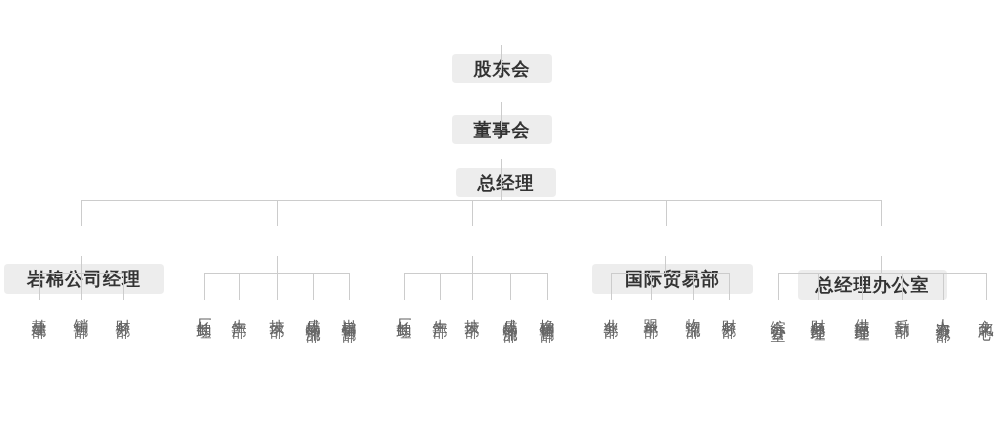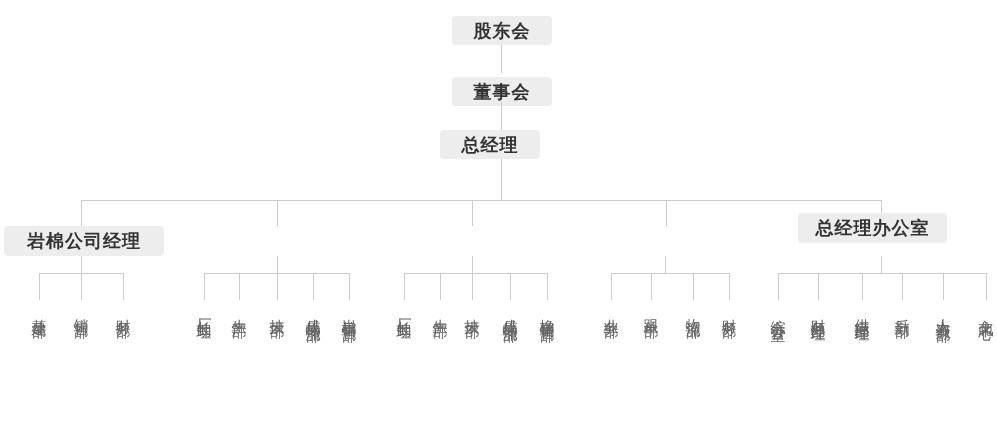--- a/index.html
+++ b/index.html
@@ -12,20 +12,21 @@
   }
   .node{
     position:absolute;
     height:30px;
     background:#ededed;
     border-radius:4px;
     display:flex;align-items:center;justify-content:center;
     font-size:18px;font-weight:bold;color:#333333;
     letter-spacing:1px;
     white-space:nowrap;
+    margin-top:38px;
   }
   .node.chain{height:29px;}
   .vline{position:absolute;width:1px;background:#cccccc;}
   .hline{position:absolute;height:1px;background:#cccccc;}
   .leaf{
     position:absolute;
     writing-mode:vertical-rl;
     text-orientation:upright;
     font-size:15px;
     letter-spacing:2px;
@@ -35,36 +36,37 @@
     white-space:nowrap;
   }
 </style>
 </head>
 <body>
 
 <div class="canvas">
 
   <div class="node chain" style="left:452px;top:16px;width:100px">股东会</div>
   <div class="node chain" style="left:452px;top:77px;width:100px">董事会</div>
-  <div class="node chain" style="left:440px;top:130px;width:100px">总经理</div>
+  <div class="node chain" style="left:456px;top:130px;width:100px">总经理</div>
 
   <div class="vline" style="left:501px;top:45px;height:28px"></div>
   <div class="vline" style="left:501px;top:102px;height:28px"></div>
   <div class="vline" style="left:501px;top:159px;height:41px"></div>
 
   <div class="hline" style="left:81px;top:200px;width:800px"></div>
 
   <div class="vline" style="left:81px;top:200px;height:26px"></div>
   <div class="vline" style="left:277px;top:200px;height:26px"></div>
   <div class="vline" style="left:472px;top:200px;height:26px"></div>
   <div class="vline" style="left:666px;top:200px;height:26px"></div>
   <div class="vline" style="left:881px;top:200px;height:26px"></div>
 
   <div class="node" style="left:4px;top:226px;width:160px">岩棉公司经理</div>
-  <div class="node" style="left:798px;top:213px;width:149px">总经理办公室</div>
+  <div class="node" style="left:592px;top:226px;width:161px">国际贸易部</div>
+  <div class="node" style="left:798px;top:232px;width:149px">总经理办公室</div>
 
   <div class="vline" style="left:81px;top:256px;height:17px"></div>
   <div class="vline" style="left:277px;top:256px;height:17px"></div>
   <div class="vline" style="left:472px;top:256px;height:17px"></div>
   <div class="vline" style="left:665px;top:256px;height:17px"></div>
   <div class="vline" style="left:881px;top:256px;height:17px"></div>
 
   <div class="hline" style="left:39px;top:273px;width:85px"></div>
   <div class="hline" style="left:204px;top:273px;width:146px"></div>
   <div class="hline" style="left:404px;top:273px;width:144px"></div>

